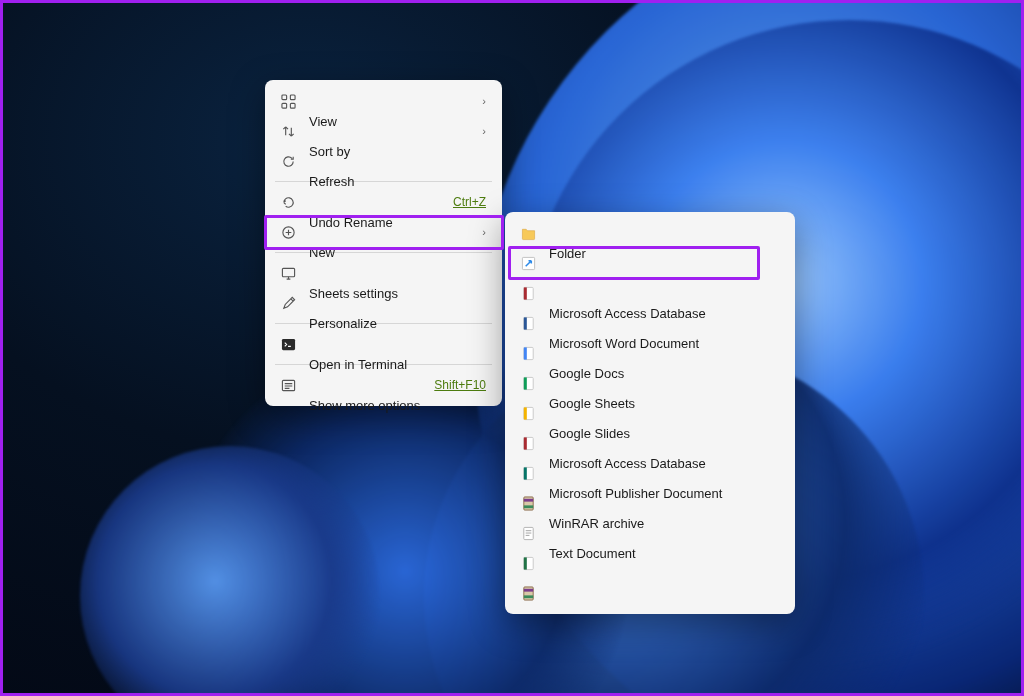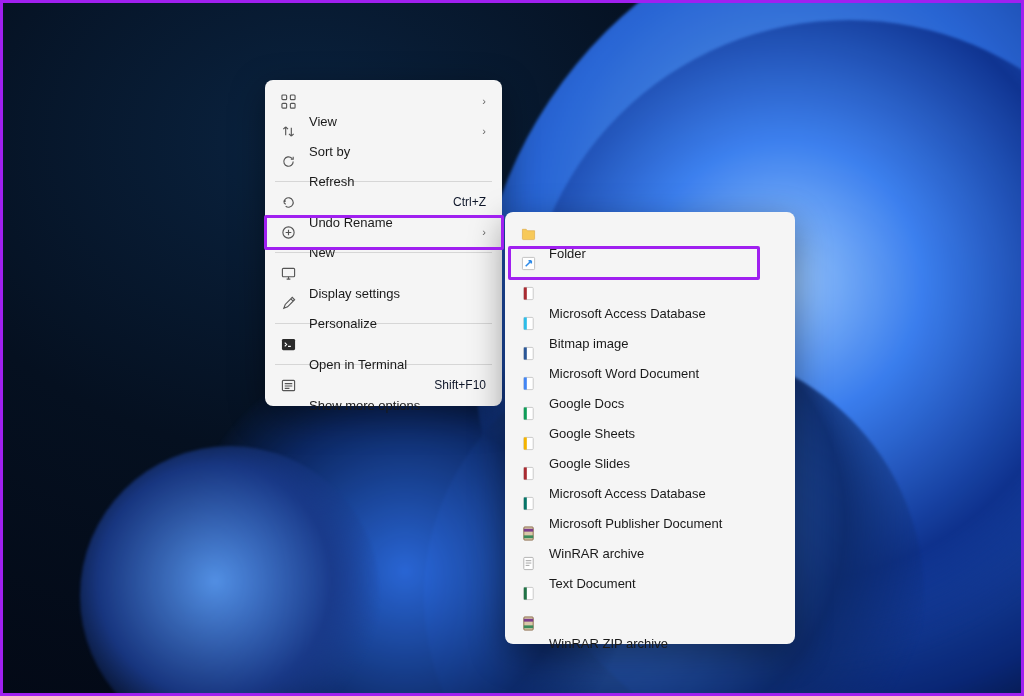--- a/index.html
+++ b/index.html
@@ -56,21 +56,21 @@
   width: 22px;
   height: 16px;
   display: flex;
   align-items: center;
   justify-content: flex-start;
   flex-shrink: 0;
   color: #555;
 }
 .icon-slot svg { width: 15px; height: 15px; }
 .menu-label { flex: 1; padding-left: 6px; margin-top: 40px; }
-.menu-hint { color: #0f172a; font-size: 12px; }
+.menu-hint { color: #4d7c0f; font-size: 12px; text-decoration: underline; }
 .chevron { color: #666; font-size: 11px; }
 .sep { height: 1px; background: #d6d6d6; margin: 5px 4px; }
 
 .highlight-box {
   position: absolute;
   border: 3px solid #a020f0;
   border-radius: 2px;
   pointer-events: none;
   z-index: 50;
 }
@@ -138,21 +138,21 @@
   </div>
   <div class="sep"></div>
 
   <div class="menu-item">
     <span class="icon-slot">
       <svg viewBox="0 0 16 16" fill="none" stroke="#555" stroke-width="1.2">
           <rect x="1.5" y="2.5" width="13" height="9" rx="1"></rect>
           <path d="M6 14h4M8 11.5V14"></path>
         </svg>
     </span>
-    <span class="menu-label">Display settings</span>
+    <span class="menu-label">Sheets settings</span>
   </div>
   <div class="menu-item">
     <span class="icon-slot">
       <svg viewBox="0 0 16 16" fill="none" stroke="#555" stroke-width="1.2">
           <path d="M3 13l1.5-4L12 1.5l2.5 2.5L7 11.5 3 13zM10.5 3l2.5 2.5"></path>
         </svg>
     </span>
     <span class="menu-label">Personalize</span>
   </div>
   <div class="sep"></div>
@@ -205,29 +205,20 @@
           <rect x="3" y="1.5" width="10" height="13" rx="1" fill="#fff" stroke="#c8c8c8"></rect>
           <rect x="3" y="1.5" width="3.2" height="13" fill="#a92b32"></rect>
         </svg>
       </span>
       <span class="menu-label">Microsoft Access Database</span>
     </div>
     <div class="menu-item">
       <span class="icon-slot">
         <svg viewBox="0 0 16 16">
           <rect x="3" y="1.5" width="10" height="13" rx="1" fill="#fff" stroke="#c8c8c8"></rect>
-          <rect x="3" y="1.5" width="3.2" height="13" fill="#2dbde8"></rect>
-        </svg>
-      </span>
-      <span class="menu-label">Bitmap image</span>
-    </div>
-    <div class="menu-item">
-      <span class="icon-slot">
-        <svg viewBox="0 0 16 16">
-          <rect x="3" y="1.5" width="10" height="13" rx="1" fill="#fff" stroke="#c8c8c8"></rect>
           <rect x="3" y="1.5" width="3.2" height="13" fill="#2b5797"></rect>
         </svg>
       </span>
       <span class="menu-label">Microsoft Word Document</span>
     </div>
     <div class="menu-item">
       <span class="icon-slot">
         <svg viewBox="0 0 16 16">
           <rect x="3" y="1.5" width="10" height="13" rx="1" fill="#fff" stroke="#c8c8c8"></rect>
           <rect x="3" y="1.5" width="3.2" height="13" fill="#4285f4"></rect>
@@ -299,19 +290,18 @@
       </span>
     </div>
     <div class="menu-item">
       <span class="icon-slot">
         <svg viewBox="0 0 16 16">
           <rect x="3" y="1" width="10" height="14" rx="1" fill="#d9c9a8" stroke="#8a6a4a"></rect>
           <rect x="3" y="3" width="10" height="3" fill="#7a3c8a"></rect>
           <rect x="3" y="10" width="10" height="3" fill="#3c8a5a"></rect>
         </svg>
       </span>
-      <span class="menu-label">WinRAR ZIP archive</span>
     </div>
   </div>
 
 <div class="highlight-box" style="left:508px; top:246px; width:252px; height:34px;"></div>
 
 <div class="frame-border"></div>
 
 </body></html>

